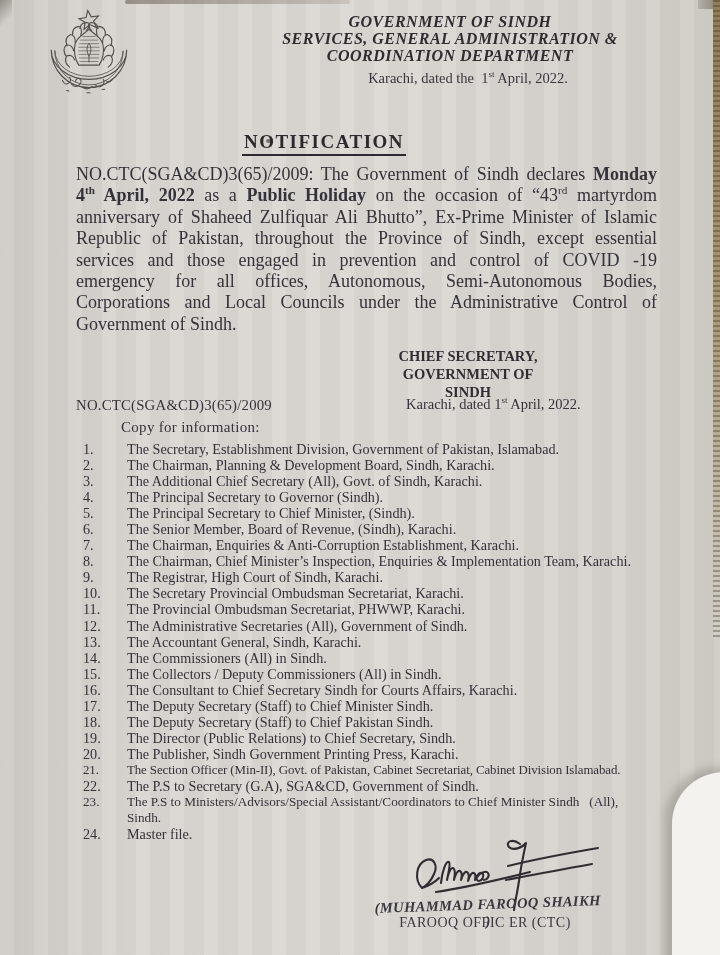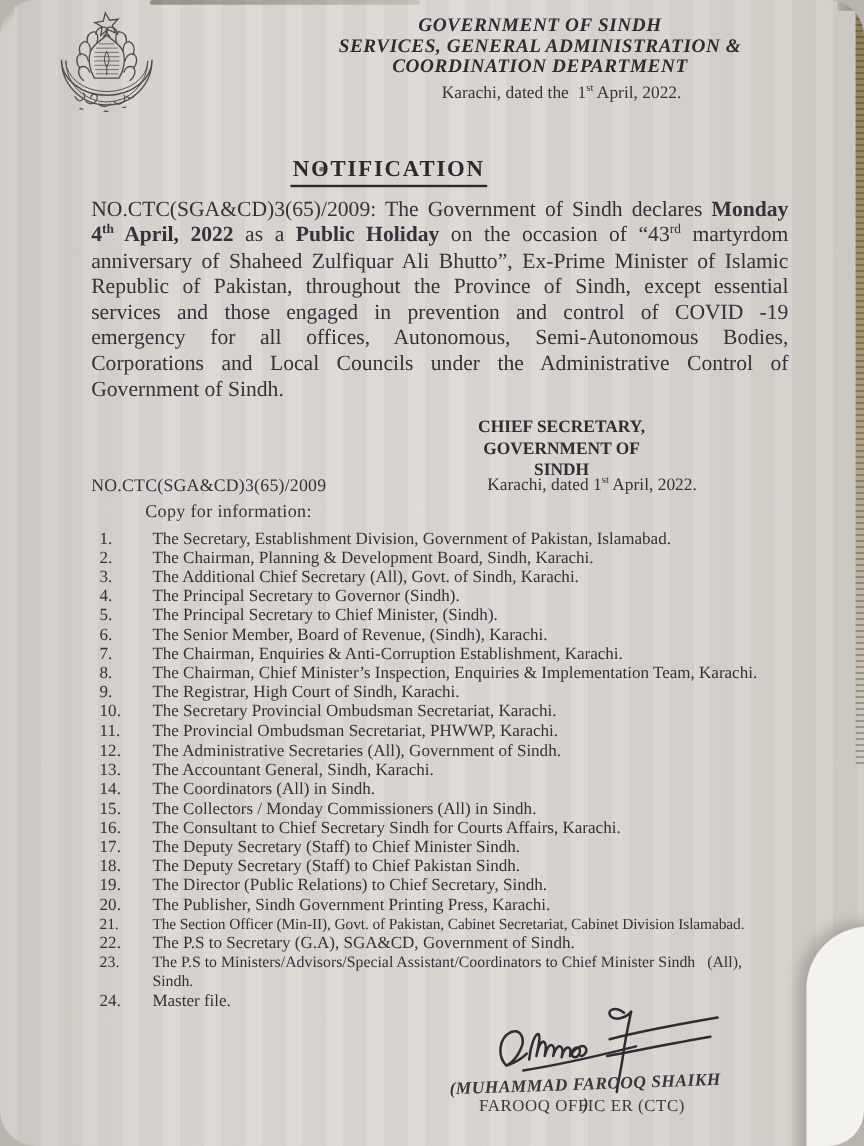--- a/index.html
+++ b/index.html
@@ -4,21 +4,20 @@
 <style>
   html,body{margin:0;padding:0;background:#b8b4ae;}
   .page{
     position:relative;width:720px;height:955px;overflow:hidden;
     font-family:"Liberation Serif","DejaVu Serif",serif;
     color:#34323a;
     background:
       repeating-linear-gradient(90deg, rgba(255,255,255,0.045) 0 14px, rgba(70,65,58,0.035) 14px 34px),
       linear-gradient(90deg,#cfccc7 0%,#dad7d2 18%,#dcd9d4 55%,#d6d3ce 85%,#d0cdc7 100%),
       #d8d5d0;
-    border-radius: 30px;
   }
   
   .top-edge-line{position:absolute;left:125px;top:0;width:225px;height:4px;border-radius:2px;
     background:linear-gradient(90deg,rgba(96,88,72,.55),rgba(128,118,98,.22));}
   .top-left-corner{position:absolute;left:0;top:0;width:12px;height:28px;
     background:linear-gradient(135deg,rgba(70,64,52,.45),rgba(70,64,52,0) 70%);}
   .top-right-mark{position:absolute;right:0;top:0;width:22px;height:9px;
     background:linear-gradient(90deg,rgba(86,76,60,.2),rgba(86,76,60,.6));}
   .right-strip{position:absolute;right:0;top:0;width:7px;height:640px;
     background:
@@ -201,27 +200,27 @@
       </div>
       <div class="copy-row">
         <span class="no">13.</span>
         <span class="txt">
           <span class="ln">The Accountant General, Sindh, Karachi.</span>
         </span>
       </div>
       <div class="copy-row">
         <span class="no">14.</span>
         <span class="txt">
-          <span class="ln">The Coordinators (All) in Sindh.</span>
+          <span class="ln">The Commissioners (All) in Sindh.</span>
         </span>
       </div>
       <div class="copy-row">
         <span class="no">15.</span>
         <span class="txt">
-          <span class="ln">The Collectors / Monday Commissioners (All) in Sindh.</span>
+          <span class="ln">The Collectors / Deputy Commissioners (All) in Sindh.</span>
         </span>
       </div>
       <div class="copy-row">
         <span class="no">16.</span>
         <span class="txt">
           <span class="ln">The Consultant to Chief Secretary Sindh for Courts Affairs, Karachi.</span>
         </span>
       </div>
       <div class="copy-row">
         <span class="no">17.</span>

